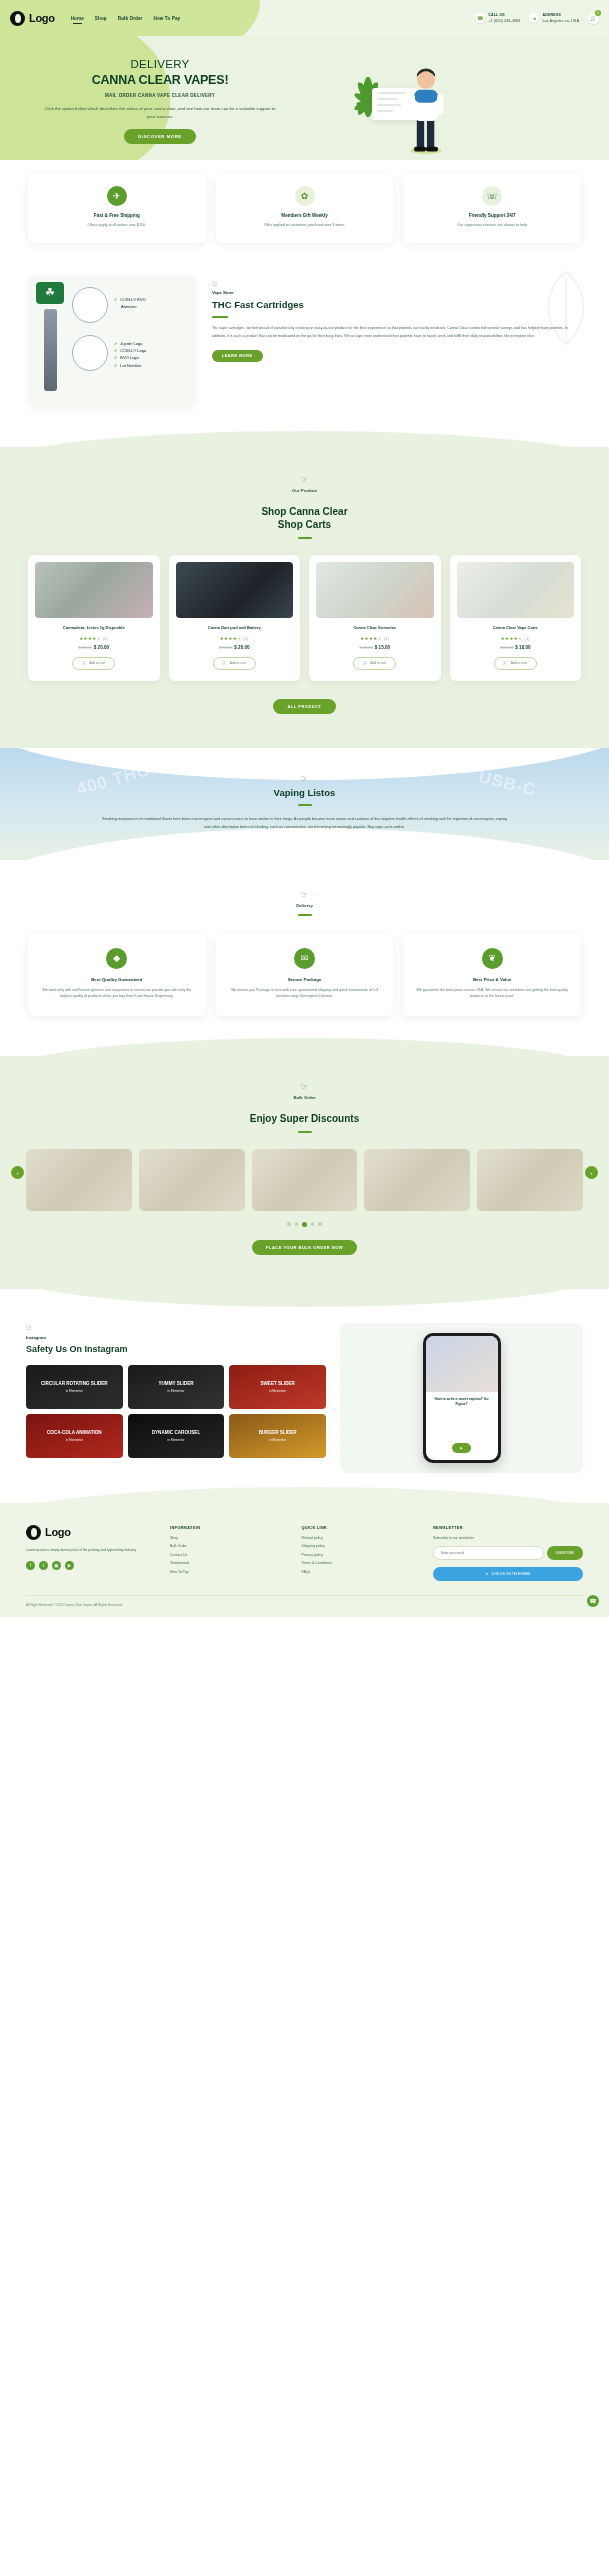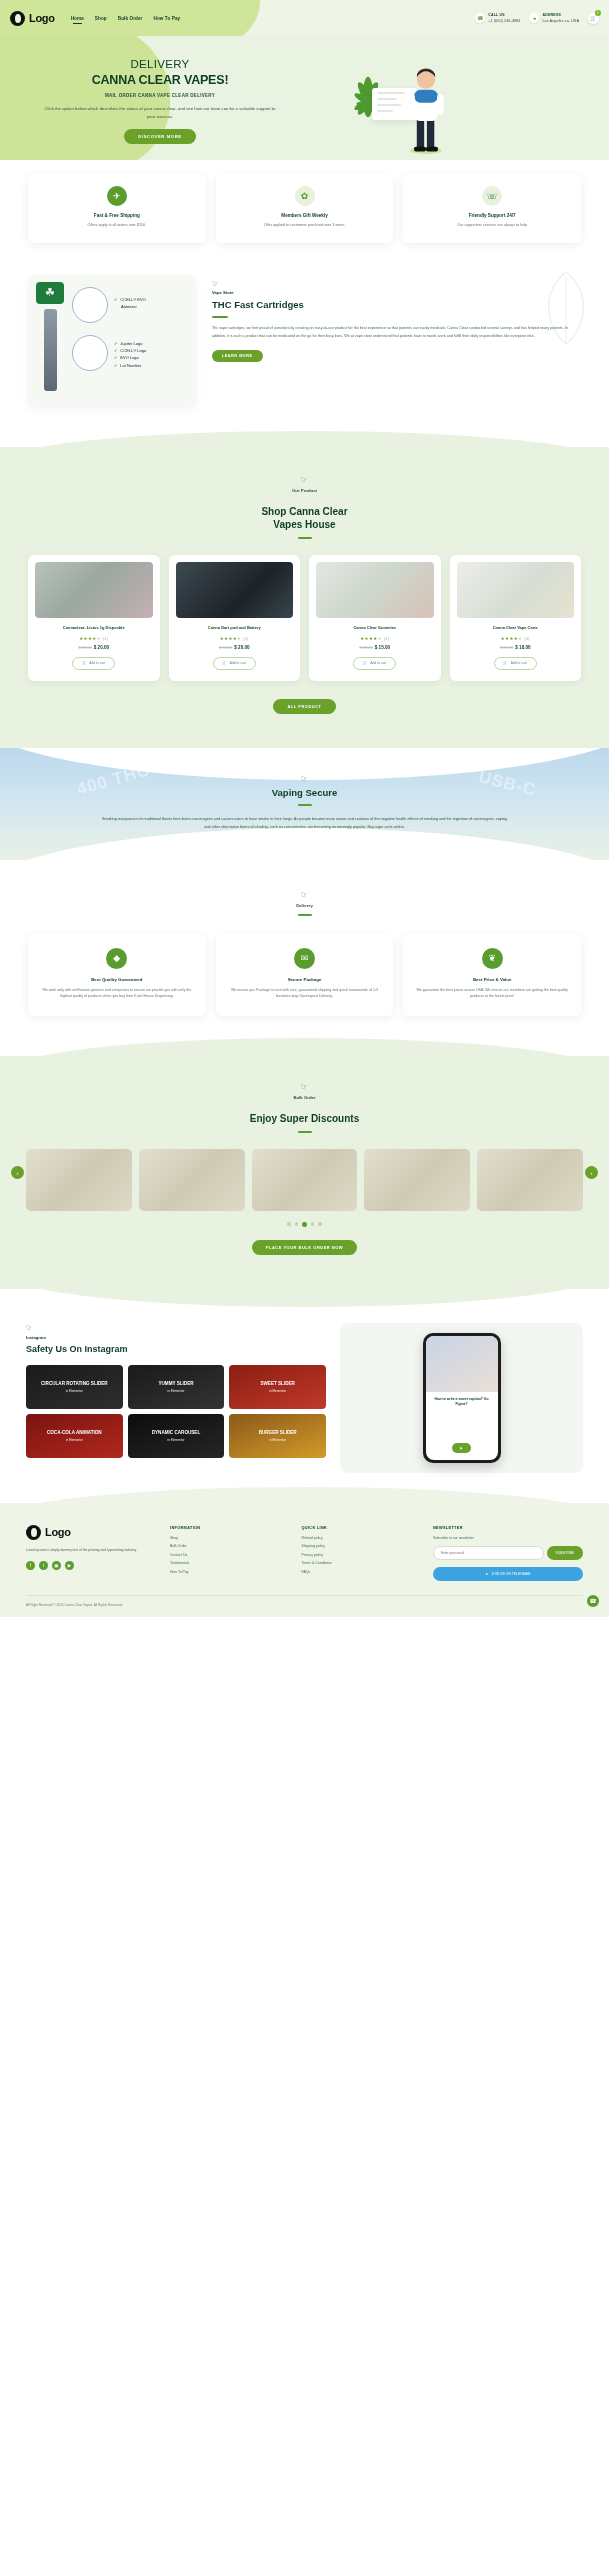--- a/index.html
+++ b/index.html
@@ -412,21 +412,21 @@
       <div class="thc-text">Thc vape cartridges, we feel proud of ourselves by creating an easy-to-use product for the best experience so that patients can easily medicate. Canna Clear conducted several surveys and has helped many patients. In addition, it is such a product that can be medicated on the go for their busy lives. We at vape store understand that patients have to travel, work and fulfill their daily responsibilities like everyone else.</div>
       <button class="btn-sm">LEARN MORE</button>
     </div>
   </div>
 
   <div class="shop">
     <div class="leaf-ico">☞</div>
     <div class="sec-kicker">Our Product</div>
     <div class="sec-title">
       <span>Shop Canna Clear</span><br>
-      <span>Vapes House</span>
+      <span>Shop Carts</span>
     </div>
     <div class="sec-rule"></div>
     <div class="prods">
       <div class="pcard">
         <div class="pimg p1"></div>
         <div class="pname">Cannaclear- Listos 1g Disposble</div>
         <div class="stars">★★★★<span class="off">★</span><span class="rcount">(4)</span></div>
         <div class="price"><span class="old">$ 25.00</span><span class="new">$ 20.00</span></div>
         <div class="addcart">
             <span>🛒</span>
@@ -465,21 +465,21 @@
       </div>
     </div>
     <button class="allprod">ALL PRODUCT</button>
   </div>
 
   <div class="dosage">
     <div class="dos-wm wm1">400 THC</div>
     <div class="dos-wm wm2">USB-C</div>
     <div class="dos-inner">
       <div class="leaf-ico">☞</div>
-      <div class="dos-title">Vaping Secure</div>
+      <div class="dos-title">Vaping Listos</div>
       <div class="sec-rule"></div>
       <div class="dos-text">Smoking marijuana in its traditional flower form burns carcinogens and causes users to have smoke in their lungs. As people become more aware and cautious of the negative health effects of smoking and the ingestion of carcinogens, vaping and other alternative forms of inhaling, such as concentrates, are becoming increasingly popular. Buy vape carts online.</div>
     </div>
   </div>
 
   <div class="deliv">
     <div class="leaf-ico">☞</div>
     <div class="sec-kicker">Delivery</div>
     <div class="sec-rule"></div>
     <div class="dcards">

